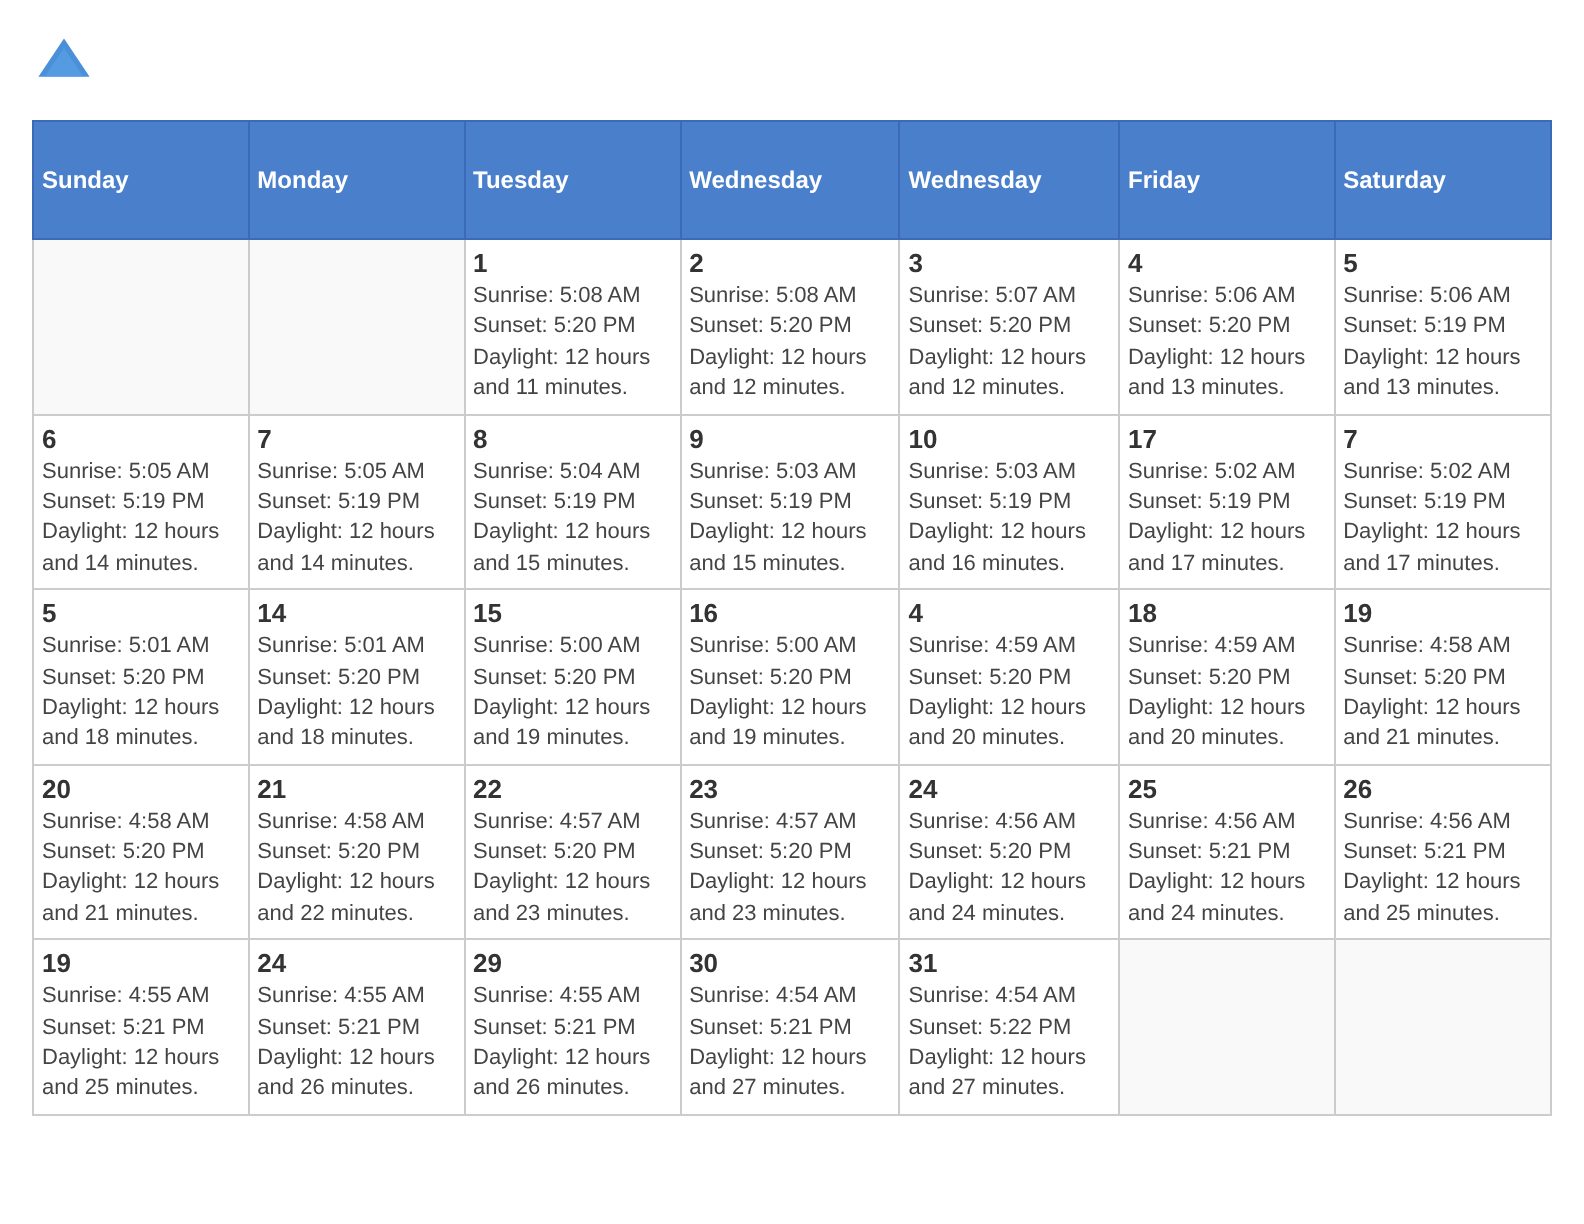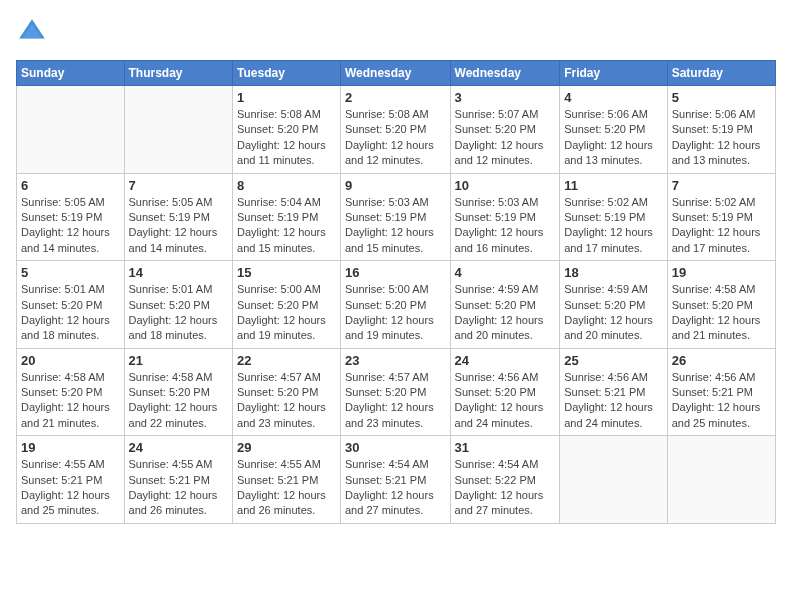--- a/index.html
+++ b/index.html
@@ -53,21 +53,21 @@
       color: #555;
     }
     .calendar {
       width: 100%;
       border-collapse: collapse;
       font-size: 11px;
     }
     .calendar th {
       background: #4a7fcb;
       color: #fff;
-      padding: 5px 4px;
+      padding: 22px 4px;
       text-align: left;
       font-size: 12px;
       border: 1px solid #3a6ab8;
     }
     .calendar td {
       border: 1px solid #ccc;
       vertical-align: top;
       padding: 4px 4px;
       width: 113px;
       min-height: 70px;
@@ -109,21 +109,21 @@
   <div class="title-section">
     <div class="month-title"></div>
     <div class="subtitle"></div>
   </div>
 </div>
 
 <table class="calendar">
   <thead>
     <tr>
     <th>Sunday</th>
-        <th>Thursday</th>
+        <th>Monday</th>
         <th>Tuesday</th>
         <th>Wednesday</th>
         <th>Wednesday</th>
         <th>Friday</th>
         <th>Saturday</th>
       </tr>
   </thead>
   <tbody id="calendar-body">
   <tr class="week-row">
         <td class="empty"></td>
@@ -164,21 +164,21 @@
         </td>
         <td>
           <span class="day-num">9</span>
           <div class="day-info">Sunrise: 5:03 AM<br>Sunset: 5:19 PM<br>Daylight: 12 hours and 15 minutes.</div>
         </td>
         <td>
           <span class="day-num">10</span>
           <div class="day-info">Sunrise: 5:03 AM<br>Sunset: 5:19 PM<br>Daylight: 12 hours and 16 minutes.</div>
         </td>
         <td>
-          <span class="day-num">11</span>
+          <span class="day-num">17</span>
           <div class="day-info">Sunrise: 5:02 AM<br>Sunset: 5:19 PM<br>Daylight: 12 hours and 17 minutes.</div>
         </td>
         <td>
           <span class="day-num">7</span>
           <div class="day-info">Sunrise: 5:02 AM<br>Sunset: 5:19 PM<br>Daylight: 12 hours and 17 minutes.</div>
         </td>
       </tr>
       <tr class="week-row">
         <td>
           <span class="day-num">5</span>

